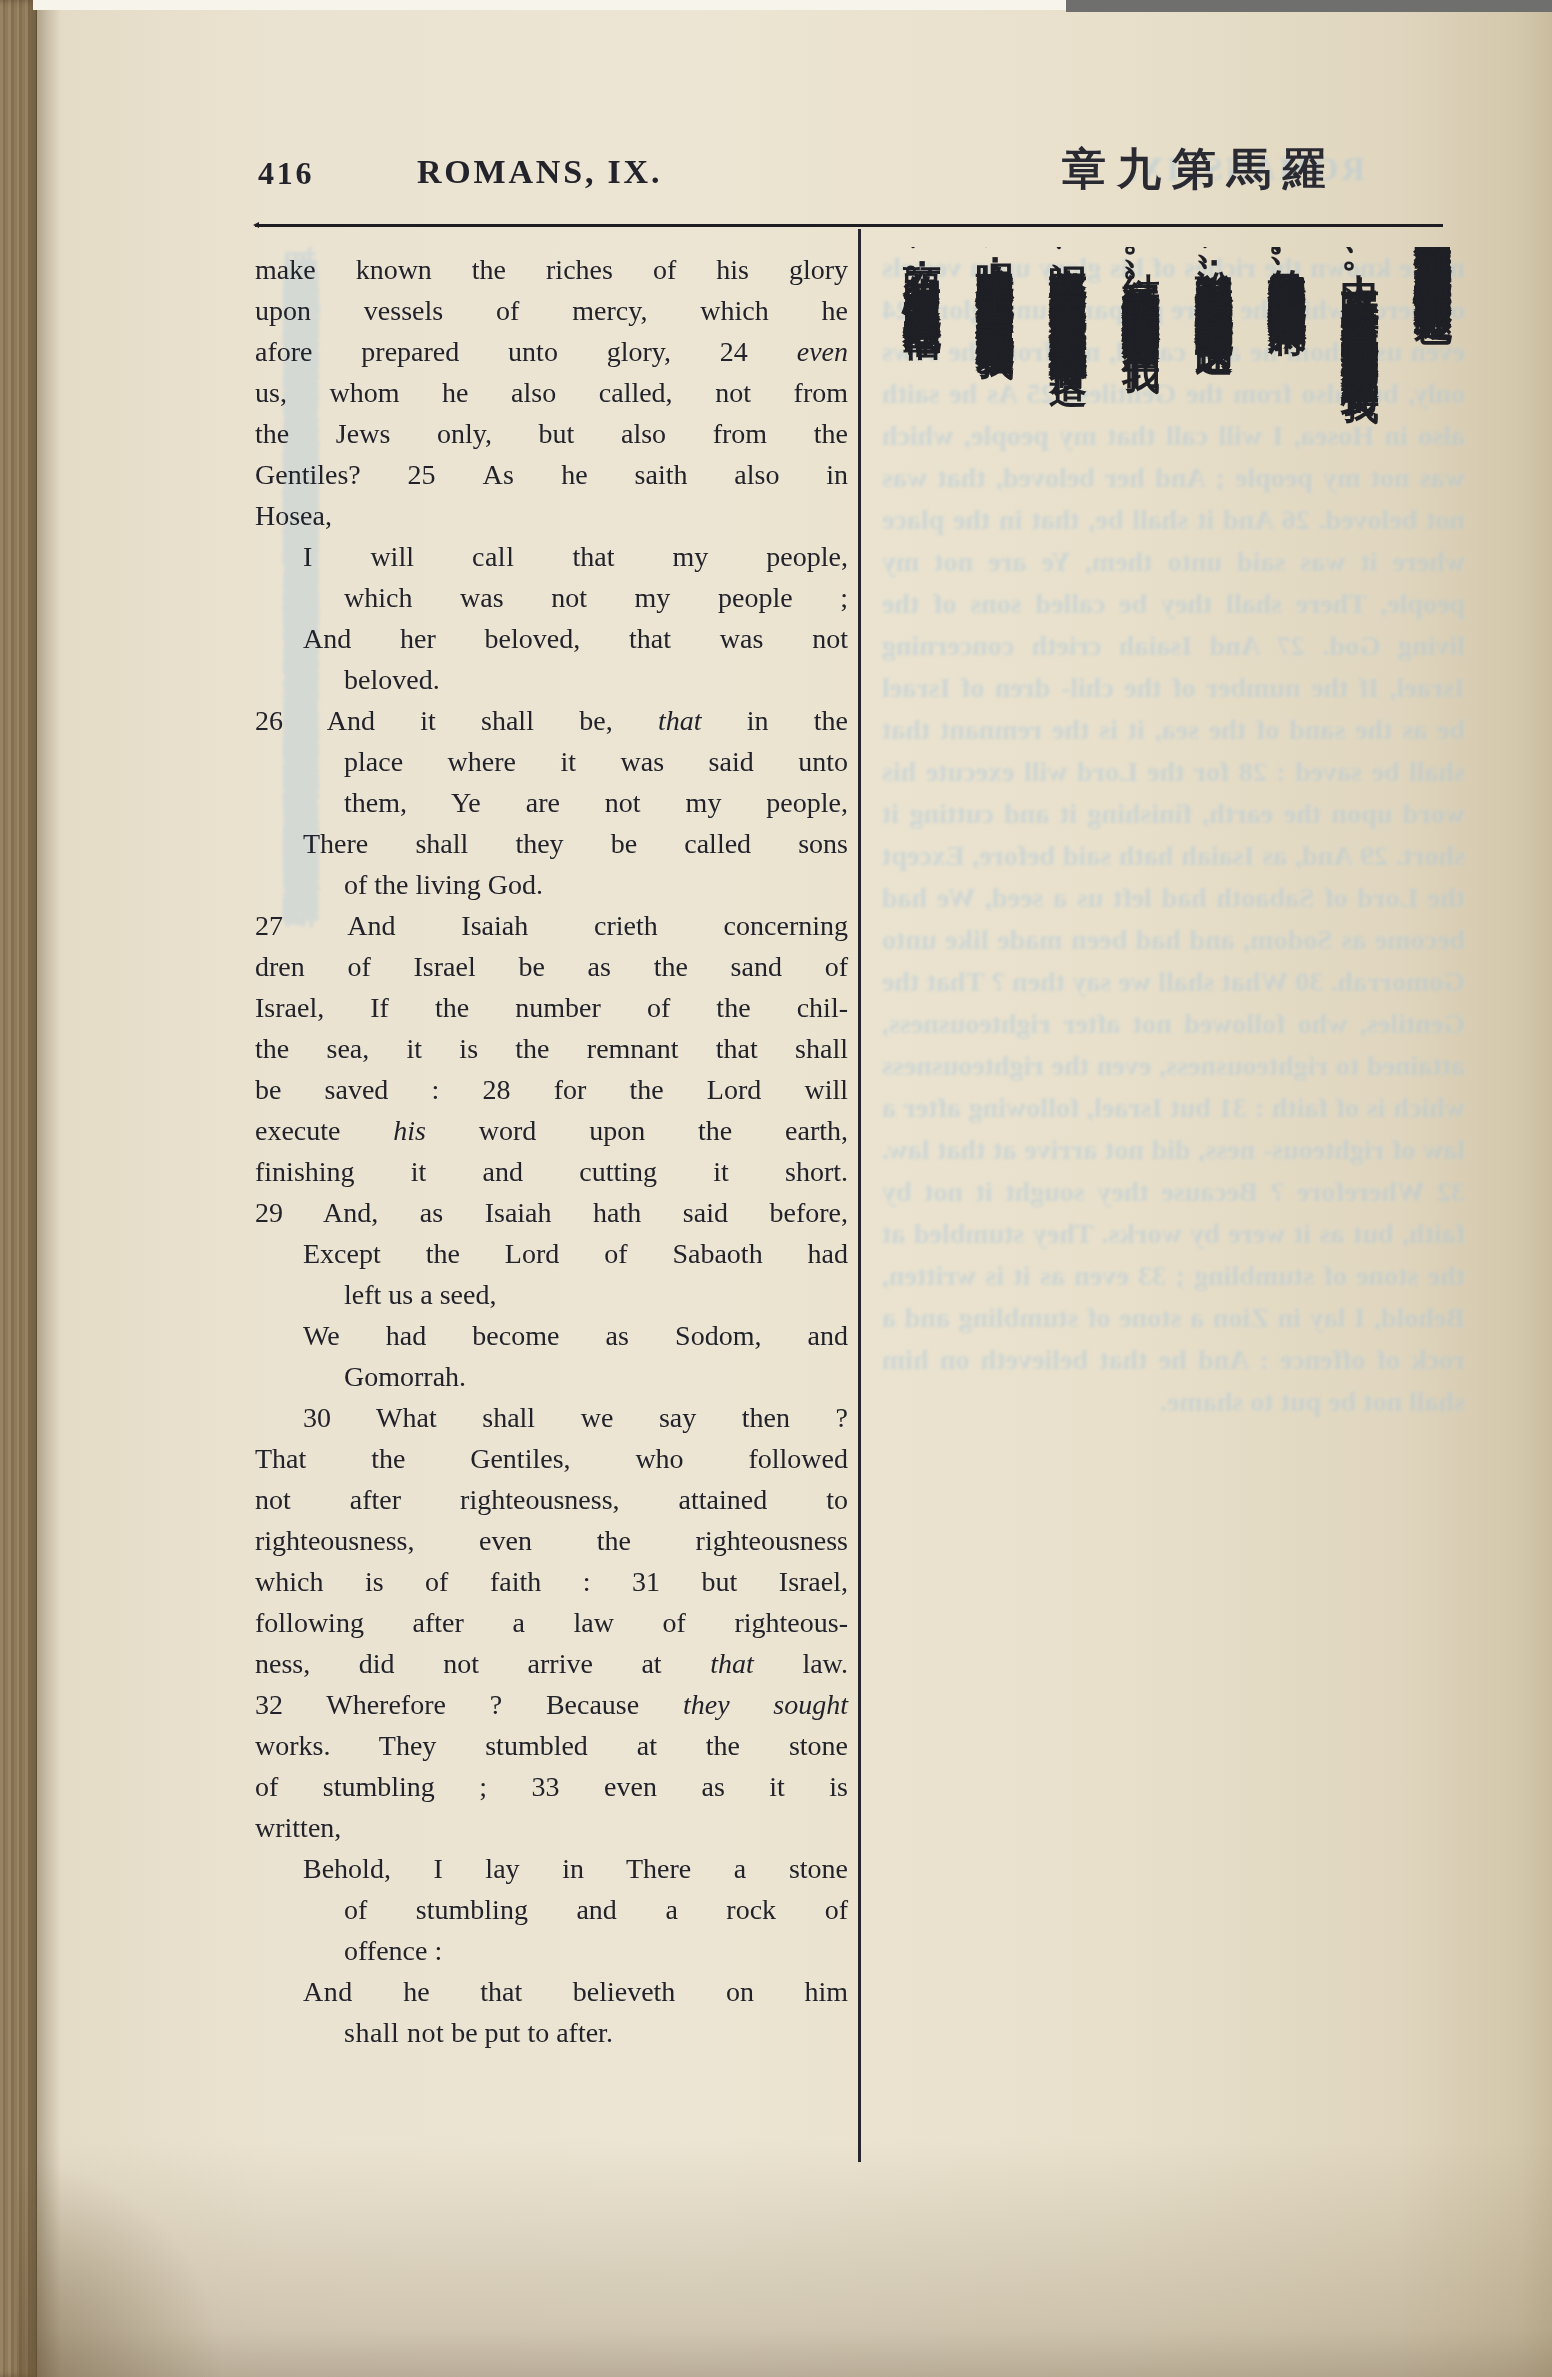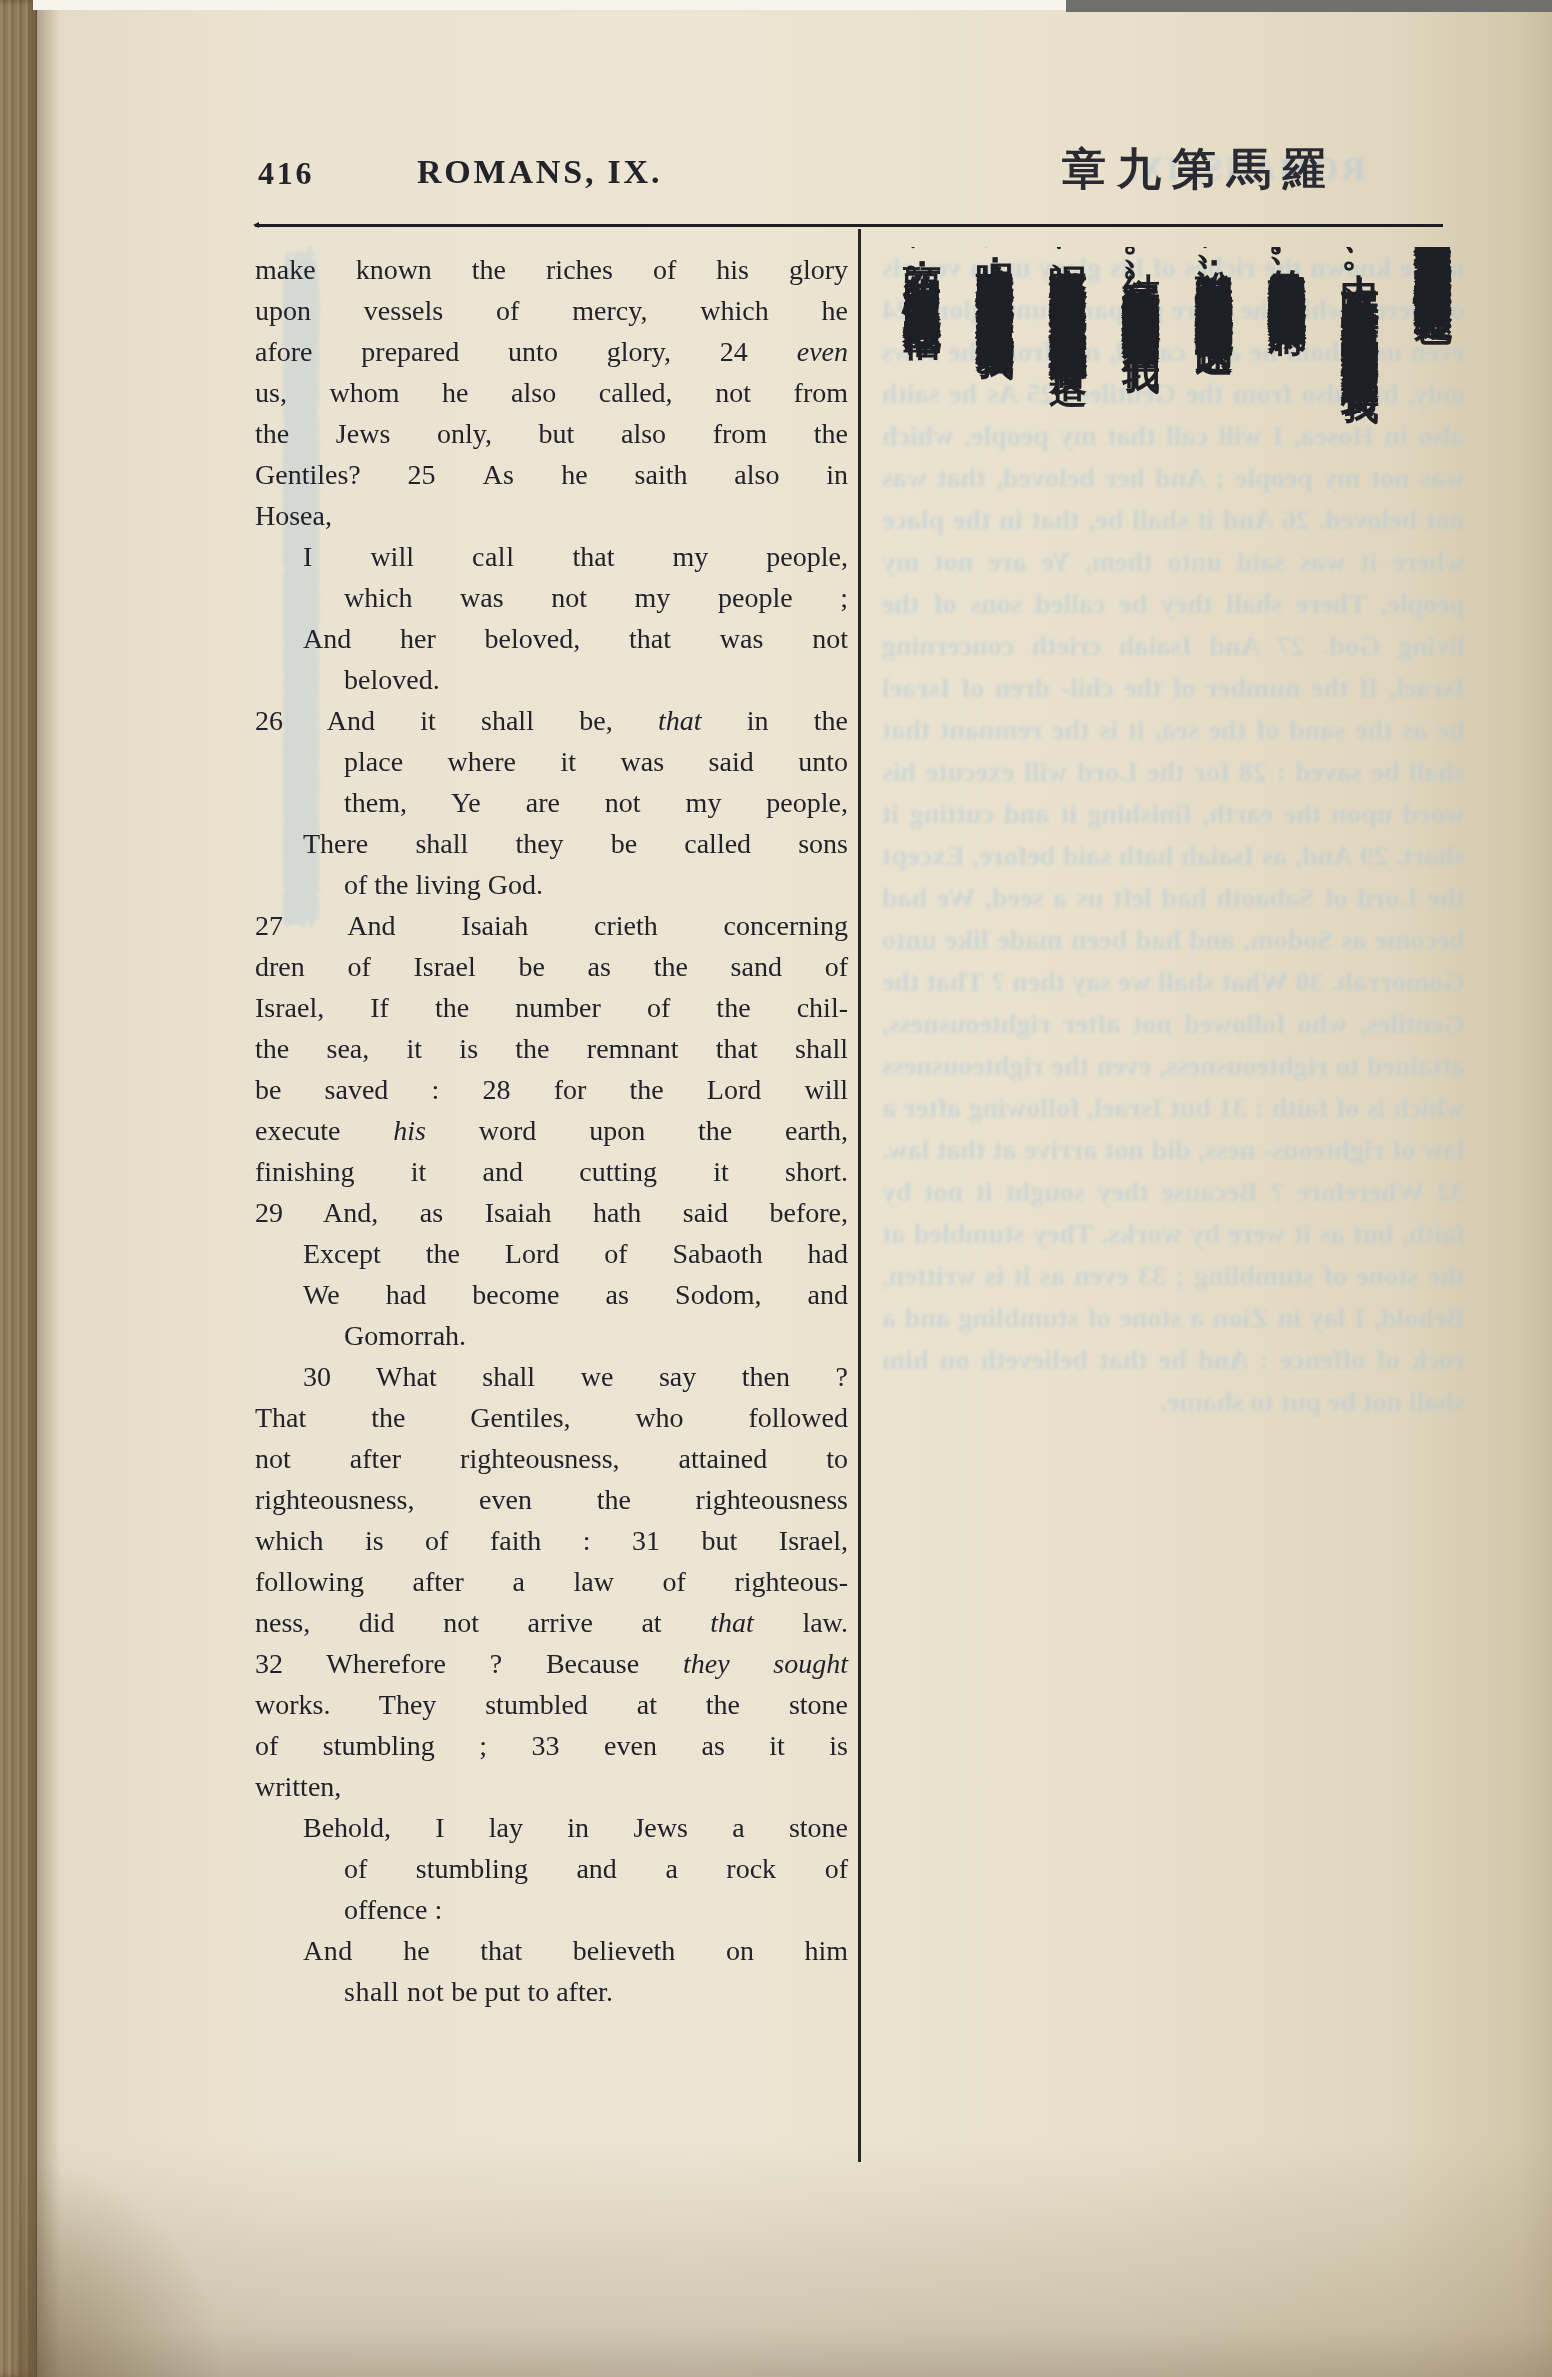--- a/index.html
+++ b/index.html
@@ -97,34 +97,35 @@
       <div class="en-line ind2 rag"><span>of the living God.</span></div>
       <div class="en-line"><span>27 And Isaiah crieth concerning</span></div>
       <div class="en-line"><span>dren of Israel be as the sand of</span></div>
       <div class="en-line"><span>Israel, If the number of the chil-</span></div>
       <div class="en-line"><span>the sea, it is the remnant that shall</span></div>
       <div class="en-line"><span>be saved : 28 for the Lord will</span></div>
       <div class="en-line"><span>execute </span><span class="i">his</span><span> word upon the earth,</span></div>
       <div class="en-line"><span>finishing it and cutting it short.</span></div>
       <div class="en-line"><span>29 And, as Isaiah hath said before,</span></div>
       <div class="en-line ind1"><span>Except the Lord of Sabaoth had</span></div>
+      <div class="en-line ind2 rag"><span>left us a seed,</span></div>
       <div class="en-line ind1"><span>We had become as Sodom, and</span></div>
       <div class="en-line ind2 rag"><span>Gomorrah.</span></div>
       <div class="en-line ind1"><span>30 What shall we say then ?</span></div>
       <div class="en-line"><span>That the Gentiles, who followed</span></div>
       <div class="en-line"><span>not after righteousness, attained to</span></div>
       <div class="en-line"><span>righteousness, even the righteousness</span></div>
       <div class="en-line"><span>which is of faith : 31 but Israel,</span></div>
       <div class="en-line"><span>following after a law of righteous-</span></div>
       <div class="en-line"><span>ness, did not arrive at </span><span class="i">that</span><span> law.</span></div>
       <div class="en-line"><span>32 Wherefore ?  Because </span><span class="i">they sought</span></div>
       <div class="en-line"><span>works.  They stumbled at the stone</span></div>
       <div class="en-line"><span>of stumbling ; 33 even as it is</span></div>
       <div class="en-line rag"><span>written,</span></div>
-      <div class="en-line ind1"><span>Behold, I lay in Jews a stone</span></div>
+      <div class="en-line ind1"><span>Behold, I lay in There a stone</span></div>
       <div class="en-line ind2"><span>of stumbling and a rock of</span></div>
       <div class="en-line ind2 rag"><span>offence :</span></div>
       <div class="en-line ind1"><span class="b">And</span><span> he that believeth on him</span></div>
       <div class="en-line ind2 rag"><span class="b">shall not</span><span> be put to after.</span></div>
     </div>
   <div class="zh-col" id="zh-col">
       <div class="zh-colm"><span>豐盛的榮耀、彰顯在那蒙憐憫早豫備得榮耀的器皿上這器皿就是我們被上帝所召的、不但是從</span><span class="pn">猶太</span><span>人中、也是從外邦</span></div>
       <div class="zh-colm"><span>人中、這有甚麼不可呢。</span><span class="vm">二五</span><span>就像上帝在</span><span class="pn">何西阿</span><span>書上說、「那本來不是我子民的、我要稱爲我的子民。本來不是蒙愛的、我要稱</span></div>
       <div class="zh-colm"><span>爲蒙愛的。</span><span class="vm">二六</span><span>從前在甚麼地方對他們說、你們不是我的子民、將來就在那裏稱他們爲永生上帝的兒子。」</span><span class="vm">二七</span><span class="pn">以賽亞</span><span>指着</span><span class="pn">以色</span></div>
       <div class="zh-colm"><span class="pn">列</span><span>人喊着說、「</span><span class="pn">以色列</span><span>人雖多如海沙、得救的不過是剩下的餘數．</span><span class="vm">二八</span><span>因爲主要在世上施行他的話、叫他的話都成全、速速的</span></div>

